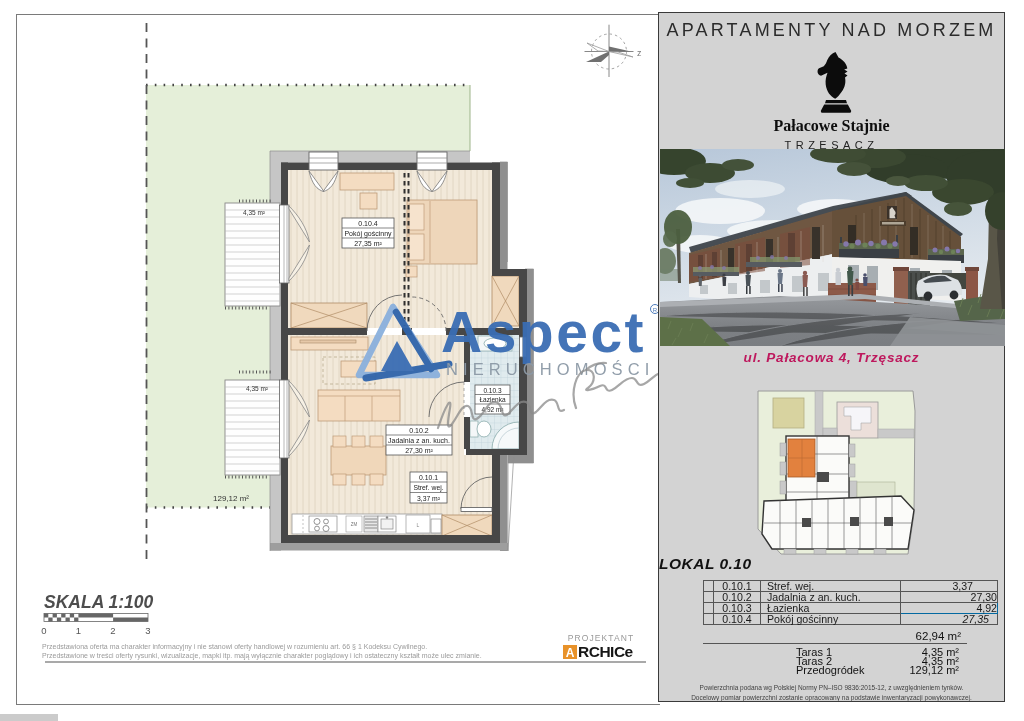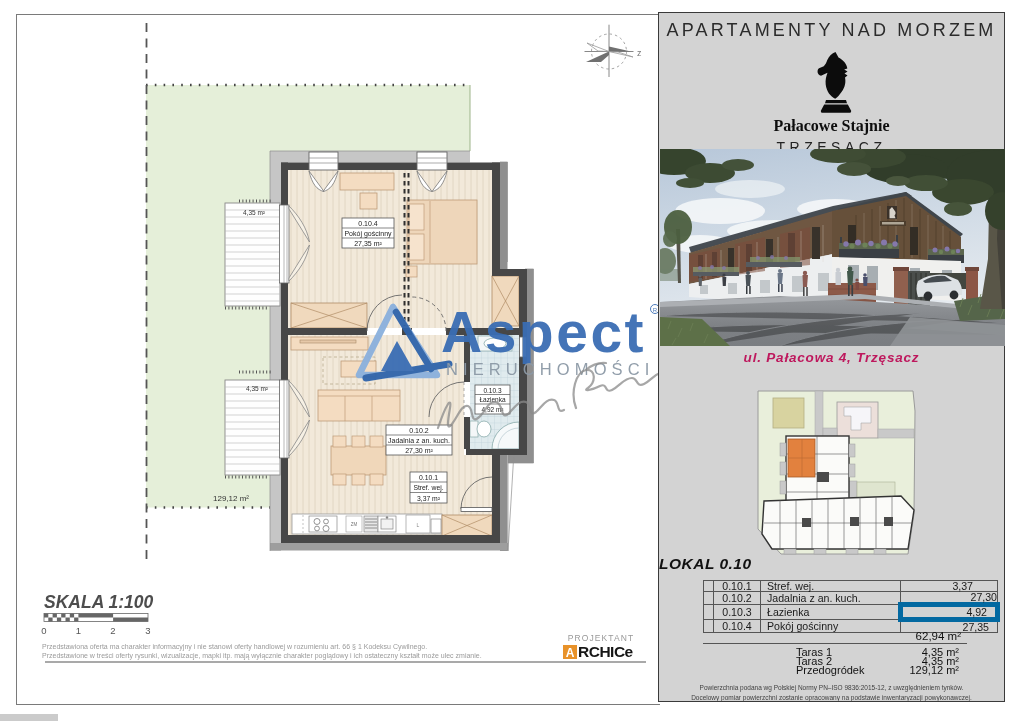--- a/index.html
+++ b/index.html
@@ -353,21 +353,21 @@
 <div class="abs" style="left:0;top:7px;width:100%;text-align:center;font-size:18px;color:#2b2b2b;letter-spacing:3.2px;white-space:nowrap;">APARTAMENTY NAD MORZEM</div>
 
 <svg class="abs" style="left:157px;top:38px;" width="36" height="62" viewBox="0 0 36 62">
   <path d="M19.5,1 L22.5,6.5 C27.5,9 30.8,13 31.3,17.5 L28.2,18.5 L31.5,20.5 L28.5,22.5 L31.5,24.5 L29,26.5 C30,31 29.2,36 25.5,41 C23.5,44 21.5,46.3 19.2,47.8 C14.5,45.5 10.5,40.5 9.7,33.5 C9.2,29 10.2,25.5 11.5,21.8 L5,24.8 C1.2,24 0.6,19 3,17.2 L7.8,15.2 C9.5,13.5 10.4,11.5 11.3,9 C13.2,5 15.8,2.2 19.5,1 Z" fill="#0c0c0c"></path>
   <path d="M10,49 H30 L31,52.2 H9 Z" fill="#0c0c0c"></path>
   <path d="M8.2,53.5 H31.8 L35,59.5 Q35.6,61.8 33.2,61.8 H6.8 Q4.4,61.8 5,59.5 Z" fill="#0c0c0c"></path>
 </svg>
 
 <div class="abs" style="left:0;top:104px;width:100%;text-align:center;font-family:'Liberation Serif',serif;font-weight:bold;font-size:16px;color:#0d0d0d;">Pałacowe Stajnie</div>
 
-<div class="abs" style="left:0;top:126px;width:100%;text-align:center;font-size:14px;color:#222;letter-spacing:4.5px;">TRZĘSACZ</div>
+<div class="abs" style="left:0;top:126px;width:100%;text-align:center;font-size:11px;color:#222;letter-spacing:4.5px;">TRZĘSACZ</div>
 
 <svg class="abs" style="left:1px;top:136px;" width="345" height="197" viewBox="0 0 345 197">
   <defs>
     <linearGradient id="sky" x1="0" y1="0" x2="0.25" y2="1">
       <stop offset="0" stop-color="#b7c7d9"></stop>
       <stop offset="0.55" stop-color="#d3dde7"></stop>
       <stop offset="1" stop-color="#e9edf1"></stop>
     </linearGradient>
     <linearGradient id="road" x1="0" y1="0" x2="0" y2="1">
       <stop offset="0" stop-color="#96999d"></stop>
@@ -699,27 +699,27 @@
   <tr style="height:9.6px;">
     <td style="border:1px solid #555;"></td>
     <td style="border:1px solid #555;text-align:center;">0.10.2</td>
     <td style="border:1px solid #555;padding-left:6px;">Jadalnia z an. kuch.</td>
     <td style="border:1px solid #555;text-align:right;">27,30</td>
   </tr>
   <tr style="height:9.6px;">
     <td style="border:1px solid #555;"></td>
     <td style="border:1px solid #555;text-align:center;">0.10.3</td>
     <td style="border:1px solid #555;padding-left:6px;">Łazienka</td>
-    <td style="border:5px solid #0369a1;text-align:right;padding-right:8px;">4,92</td>
+    <td style="border:1px solid #0369a1;text-align:right;">4,92</td>
   </tr>
   <tr style="height:9.6px;">
     <td style="border:1px solid #555;"></td>
     <td style="border:1px solid #555;text-align:center;">0.10.4</td>
     <td style="border:1px solid #555;padding-left:6px;">Pokój gościnny</td>
-    <td style="border:1px solid #555;text-align:right;padding-right:8px;">27,35</td>
+    <td style="border:1px solid #555;text-align:right;padding-right:8px;font-style:italic;">27,35</td>
   </tr>
 </tbody>
     </table>
 
 <div class="abs" style="left:0;top:616.5px;width:302px;text-align:right;font-size:11.5px;color:#111;">62,94 m²</div>
 
 <div class="abs" style="left:44px;top:629.5px;width:264px;border-top:1.4px solid #555;"></div>
 
 <div class="abs" style="left:137px;top:634.5px;font-size:11px;color:#111;line-height:9.4px;">Taras 1<br>Taras 2<br>Przedogródek</div>
 <div class="abs" style="left:0;top:634.5px;width:300px;text-align:right;font-size:11px;color:#111;line-height:9.4px;">4,35 m²<br>4,35 m²<br>129,12 m²</div>

